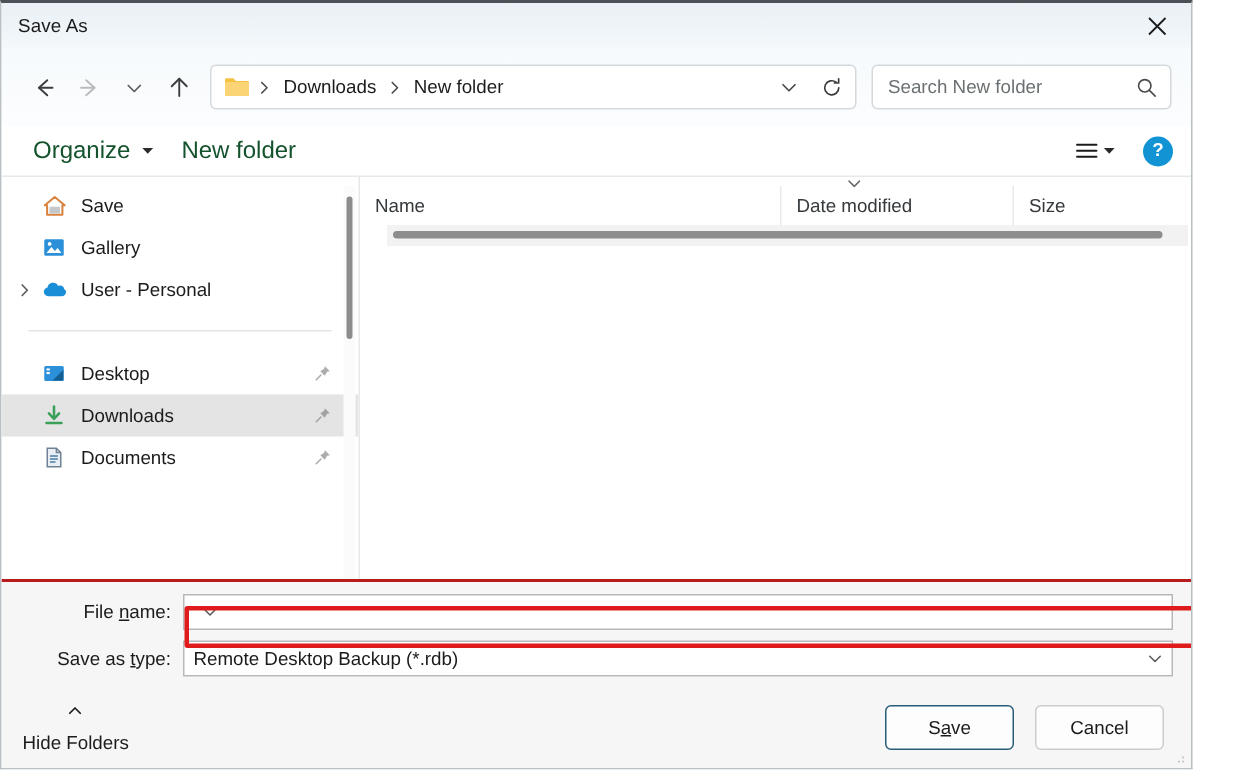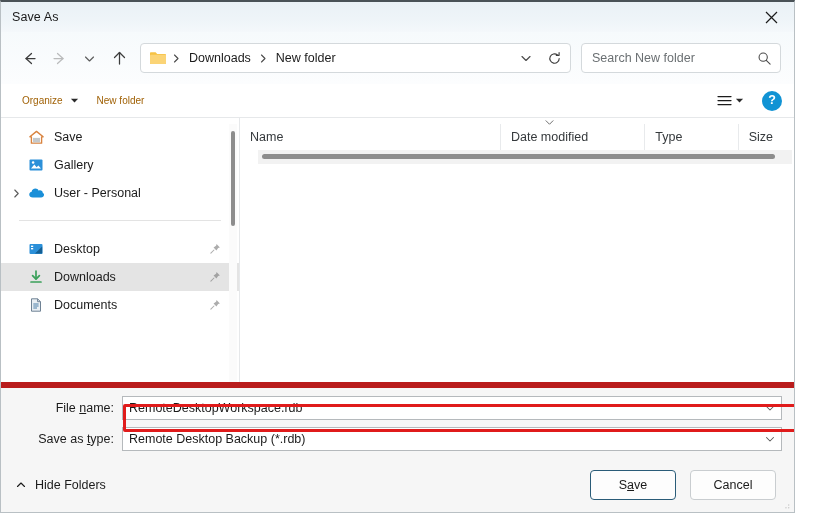--- a/index.html
+++ b/index.html
@@ -107,21 +107,21 @@
   
   .cmdbar {
     height: 34px; flex: 0 0 34px;
     background: #ffffff;
     display: flex; align-items: center;
     padding: 0 12px;
     border-bottom: 1px solid #e6e8ea;
   }
   .cmd-item {
     display: flex; align-items: center; gap: 7px;
-    font-size: 10px; color: #a16207;
+    font-size: 16px; color: #14532d;
     padding: 4px 9px; border-radius: 4px; cursor: pointer;
     white-space: nowrap;
   }
   .cmd-spacer { flex: 1 1 auto; }
   .view-group {
     display: flex; align-items: center; gap: 2px;
     padding: 3px 4px; border-radius: 4px; cursor: pointer;
   }
   .help-btn {
     width: 20px; height: 20px; margin-left: 14px;
@@ -232,21 +232,21 @@
     position: absolute; left: 4px; top: 4px;
     height: 5px; width: 96%;
     background: #8d8d8d; border-radius: 3px;
     cursor: pointer;
   }
 
   
   .formzone {
     flex: 0 0 66px;
     background: #f6f6f6;
-    border-top: 6px solid #b91c1c;
+    border-top: 2px solid #b91c1c;
     padding: 8px 12px 0 12px;
   }
   .form-row {
     display: flex; align-items: center;
     height: 24px; margin-bottom: 7px;
   }
   .form-label {
     flex: 0 0 109px;
     text-align: right; padding-right: 8px;
     font-size: 12.5px; color: #1b1b1b;
@@ -286,20 +286,21 @@
     flex: 0 0 54px;
     background: #f6f6f6;
     display: flex; align-items: center;
     padding: 0 18px 0 14px;
     position: relative;
   }
   .hide-folders {
     display: flex; align-items: center; gap: 8px;
     font-size: 12.5px; color: #1b1b1b;
     cursor: pointer;
+    flex-direction: column;
   }
   .act-spacer { flex: 1 1 auto; }
   .btn {
     width: 86px; height: 30px;
     border-radius: 4px;
     background: #fdfdfd;
     border: 1px solid #c9cdd0;
     font-family: "Liberation Sans", sans-serif;
     font-size: 12.5px; color: #1b1b1b;
     display: flex; align-items: center; justify-content: center;
@@ -536,42 +537,38 @@
         <div class="col" style="width:155px">
           <div class="col-wrap">
             <div class="sort-mark">
               <svg width="11" height="7" viewBox="0 0 12 8">
                 <path d="M2 2 L6 6 L10 2" stroke="#6a6a6a" stroke-width="1.1" fill="none" stroke-linecap="round" stroke-linejoin="round"></path>
               </svg>
             </div>
             <span>Date modified</span>
           </div>
         </div>
-        <div class="col" style="width:100px">
-          <span>Type</span>
-        </div>
         <div class="col" style="width:60px">
           <span>Size</span>
         </div>
       </div>
 
 
       <div class="hscroll-track">
         <div class="hscroll-thumb"></div>
       </div>
     </div>
   </div>
 
   <div class="formzone">
     <div class="form-row">
       <div class="form-label">
         <span>File </span><u>n</u><span>ame:</span>
       </div>
       <div class="combo">
-        <div class="combo-value">RemoteDesktopWorkspace.rdb</div>
         <div class="combo-arrow">
           <svg width="12" height="12" viewBox="0 0 12 12">
             <path d="M2.5 4.5 L6 8 L9.5 4.5" stroke="#5a5a5a" stroke-width="1.05" fill="none" stroke-linecap="round" stroke-linejoin="round"></path>
           </svg>
         </div>
       </div>
     </div>
 
     <div class="form-row">
       <div class="form-label">

